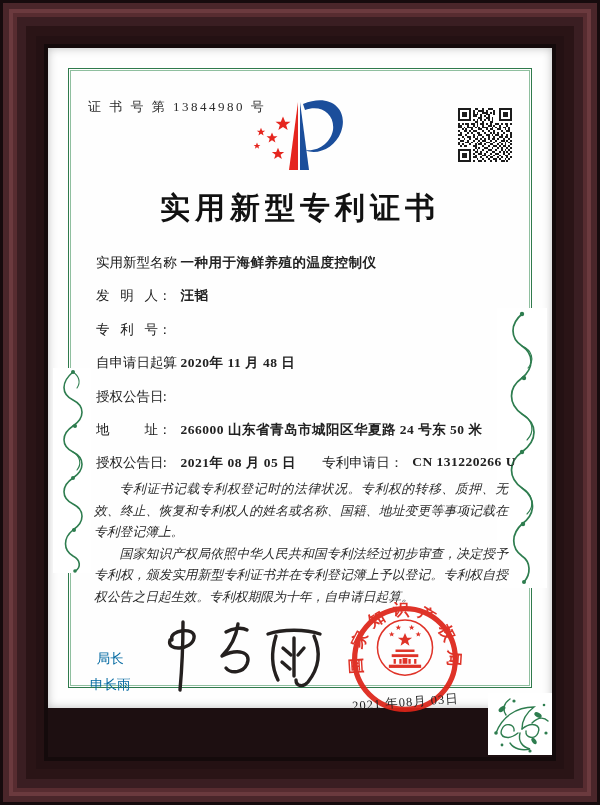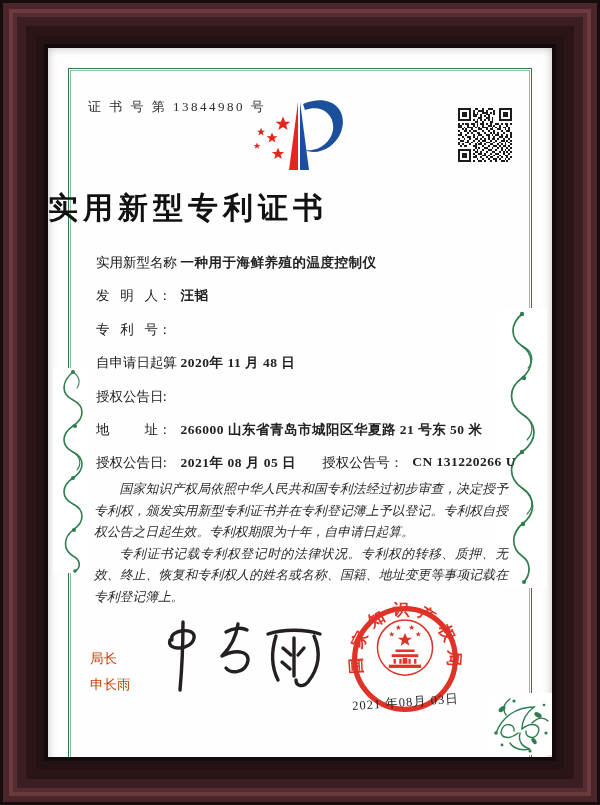--- a/index.html
+++ b/index.html
@@ -19,42 +19,42 @@
   .frame{box-shadow:
       inset 0 0 0 3px #160b0d,
       inset 0 0 0 9px #4a262a,
       inset 0 0 0 13px #6b3a3e,
       inset 0 0 0 17px #572c30,
       inset 0 0 0 26px #3a1e22,
       inset 0 0 0 36px #2a1416,
       inset 0 0 0 44px #241113,
       inset 0 0 0 48px #140a0b;}
   
-  .paper{position:absolute;left:48px;top:48px;width:504px;height:756px;
+  .paper{position:absolute;left:48px;top:48px;width:504px;height:660px;
          background:#fefefe;box-shadow:inset 0 0 10px rgba(0,0,0,.25);}
   .green-border{position:absolute;inset:20px;border:1.5px solid #2f7a4c;}
   .green-border:after{content:"";position:absolute;inset:1px;border:1px solid #8fbf9f;}
   .ornament{position:absolute;background:#fff;}
   
   .cert-no{position:absolute;left:40px;top:50px;font-size:13px;letter-spacing:2.5px;color:#2b2b2b;}
   .logo{position:absolute;left:197px;top:46px;width:108px;height:88px;}
   .qr{position:absolute;left:410px;top:60px;width:54px;height:54px;}
-  .title{position:absolute;left:0;top:140px;width:100%;margin:0;
+  .title{position:absolute;left:0;top:140px;width:100%;text-align:center;margin:0;
          font-size:30px;font-weight:bold;letter-spacing:5px;color:#111;}
   .fields{position:absolute;left:48px;top:206px;width:420px;font-size:13.5px;color:#222;}
   .row{height:33.4px;display:flex;align-items:flex-start;white-space:nowrap;}
   .lbl{display:inline-block;width:62px;text-align:justify;text-align-last:justify;}
   .colon{display:inline-block;margin-right:9px;}
   .val{letter-spacing:.5px;font-weight:bold;}
   .grant-gap{display:inline-block;width:60px;}
   .paras{position:absolute;left:46px;top:431px;width:414px;font-size:12.8px;
          line-height:21.5px;color:#2a2a2a;text-align:justify;font-style:italic;}
   .paras p{margin:0;text-indent:2em;}
   .director{position:absolute;left:42px;top:598px;font-size:13.5px;line-height:26px;
-            color:#c2410c;font-family:"Liberation Sans","DejaVu Sans",sans-serif;}
+            color:#0369a1;font-family:"Liberation Sans","DejaVu Sans",sans-serif;text-align:center;}
   .signature{position:absolute;left:108px;top:562px;width:215px;height:100px;}
   .seal{position:absolute;left:300px;top:554px;width:114px;height:114px;opacity:.93;}
   .seal-date{position:absolute;left:304px;top:644px;width:170px;font-size:12.5px;
              color:#1e1e1e;letter-spacing:1px;transform:rotate(-4deg);white-space:nowrap;}
 </style>
 </head>
 <body>
 
 <div class="frame"></div>
 
@@ -195,36 +195,36 @@
         <span class="colon">：</span>
         <span class="val">2020年 11 月 48 日</span>
     </div>
     <div class="row">
       <span class="lbl">授权公告日</span>
         <span class="colon">：</span>
     </div>
     <div class="row">
       <span class="lbl">地址</span>
         <span class="colon">：</span>
-        <span class="val">266000 山东省青岛市城阳区华夏路 21 号东 50 米</span>
+        <span class="val">266000 山东省青岛市城阳区华夏路 24 号东 50 米</span>
     </div>
     <div class="row">
       <span class="lbl">授权公告日</span>
         <span class="colon">：</span>
         <span class="val">2021年 08 月 05 日</span>
       <span class="grant-gap"></span>
-      <span>授权公告号</span>
+      <span>专利申请日</span>
         <span class="colon">：</span>
         <span class="val">CN 131220266 U</span>
     </div>
   </div>
 
   <div class="paras">
+    <p>专利证书记载专利权登记时的法律状况。专利权的转移、质押、无效、终止、恢复和专利权人的姓名或名称、国籍、地址变更等事项记载在专利登记簿上。</p>
     <p>国家知识产权局依照中华人民共和国专利法经过初步审查，决定授予专利权，颁发实用新型专利证书并在专利登记簿上予以登记。专利权自授权公告之日起生效。专利权期限为十年，自申请日起算。</p>
-    <p>专利证书记载专利权登记时的法律状况。专利权的转移、质押、无效、终止、恢复和专利权人的姓名或名称、国籍、地址变更等事项记载在专利登记簿上。</p>
   </div>
 
   <div class="director">
     <div>局长</div>
     <div>申长雨</div>
   </div>
 
   <svg class="signature" viewBox="0 0 215 100">
     <g stroke="#24201f" stroke-width="3.4" fill="none" stroke-linecap="round" stroke-linejoin="round">
       <path d="M16 30 C12 20,40 16,38 28 C36 40,10 42,14 30"></path>

